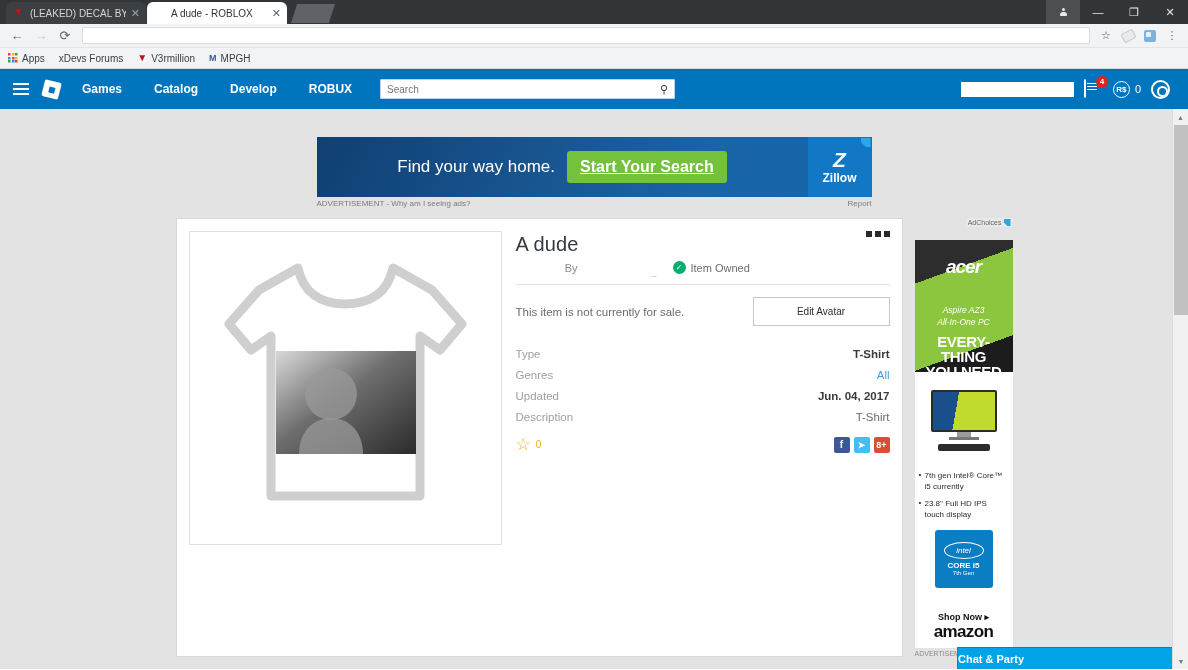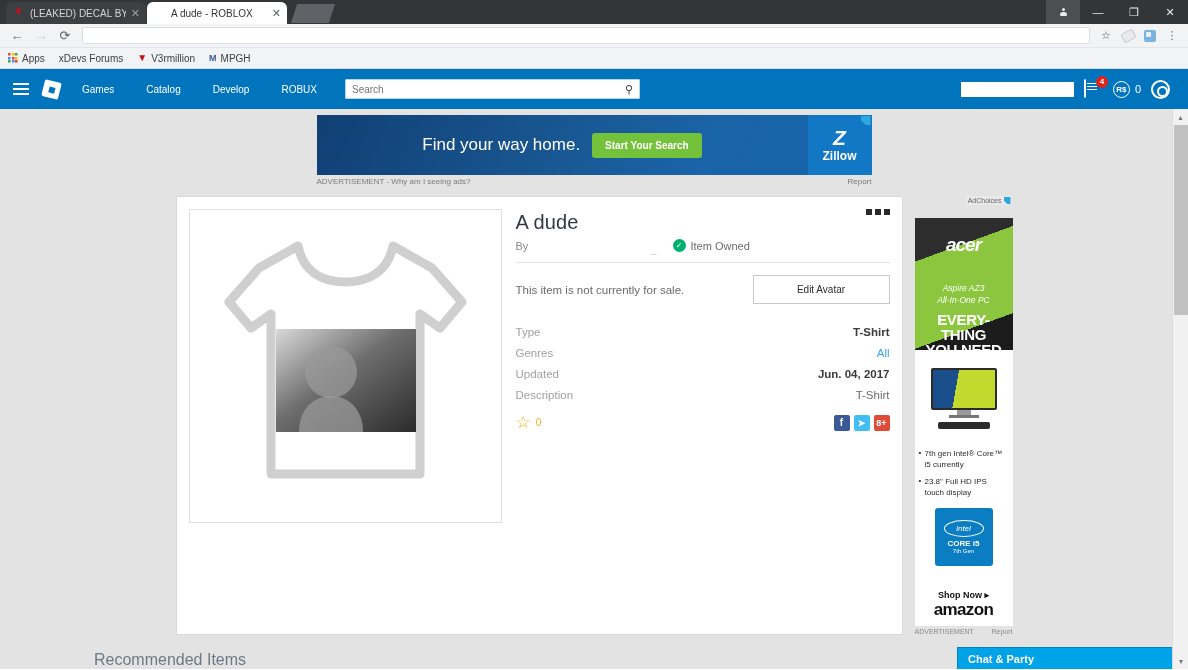--- a/index.html
+++ b/index.html
@@ -117,21 +117,21 @@
   .rbx-nav {
     height:40px; background:#0074bd; display:flex; align-items:center;
     padding-left:6px; position:relative;
   }
   .hamburger { width:30px;height:40px;display:flex;flex-direction:column;justify-content:center;
                align-items:center; gap:3px; }
   .hamburger span{display:block;width:16px;height:2px;background:#fff;}
   .rbx-logo { width:30px;height:40px;display:flex;align-items:center;justify-content:center;}
   .rbx-logo-shape{width:17px;height:17px;background:#fff;transform:rotate(14deg);border-radius:2px;position:relative;}
   .rbx-logo-shape::after{content:"";position:absolute;left:5.5px;top:5.5px;width:6px;height:6px;background:#0074bd;}
-  .navlink { color:#fff; font-size:10px; font-weight:normal; padding:0 16px; white-space:nowrap; }
+  .navlink { color:#fff; font-size:12px; font-weight:bold; padding:0 16px; white-space:nowrap; }
   .searchbox {
     width:295px;height:20px;background:#fff;border:1px solid #b8d4e8;border-radius:1px;
     display:flex;align-items:center;padding:0 6px; margin-left:12px; position:relative;
   }
   .searchbox input{
     border:0;outline:0;flex:1;font-size:10px;color:#8e8e8e;font-family:"Liberation Sans",sans-serif;
     background:transparent;
   }
   .search-icon{font-size:11px;color:#444;}
   .nav-right { position:absolute; right:18px; top:0; height:40px; display:flex; align-items:center; gap:10px; }
@@ -151,28 +151,28 @@
   }
   .robux-wrap{display:flex;align-items:center;gap:5px;color:#fff;font-size:11px;}
   .robux-coin{
     width:17px;height:17px;border:1.6px solid #fff;border-radius:50%;
     display:flex;align-items:center;justify-content:center;font-size:8px;font-weight:bold;
   }
   .gear { width:19px;height:19px;border:2px solid #fff;border-radius:50%;position:relative;}
   .gear::after{content:"";position:absolute;left:4px;top:4px;width:7px;height:7px;border:2px solid #fff;border-radius:50%;}
 
   
-  .banner-wrap{ width:555px; margin:6px auto 0; }
+  .banner-wrap{ width:555px; margin:28px auto 0; }
   .banner {
     height:60px; display:flex; position:relative;
     background: linear-gradient(115deg,#103f73 0%, #18558f 40%, #1a64a8 70%, #1565aa 100%);
   }
   .banner-left{flex:1;display:flex;align-items:center;justify-content:center;gap:12px;}
   .banner-text{color:#fff;font-size:17px;}
-  .banner-cta{background:#74c13c;color:#fff;font-size:10px;font-weight:bold;border-radius:3px;padding:7px 13px;}
+  .banner-cta{background:#74c13c;color:#fff;font-size:16px;font-weight:bold;border-radius:3px;padding:7px 13px;text-decoration:underline;}
   .banner-right{
     width:64px;background:#1277c4;display:flex;flex-direction:column;align-items:center;justify-content:center;gap:1px;
   }
   .zillow-mark{color:#fff;font-size:21px;font-weight:bold;font-style:italic;line-height:1;}
   .zillow-word{color:#fff;font-size:12px;font-weight:bold;}
   .adchoice-tri{
     position:absolute; right:1px; top:1px; width:10px;height:9px;
     background:#2ca7e0; clip-path: polygon(0 0, 100% 0, 100% 100%, 55% 100%, 0 45%);
   }
   .banner-foot{
@@ -187,21 +187,21 @@
   }
   .thumb-box{
     width:313px;height:314px;border:1px solid #e0e0e0;display:flex;align-items:center;justify-content:center;
     flex:0 0 313px; background:#fff;
   }
   .tshirt-svg{ width:285px;height:285px; }
   .detail-col{ flex:1; padding-top:2px; position:relative; }
   .kebab{ position:absolute; right:0; top:0; display:flex; gap:3px; }
   .kebab i{ display:block; width:6px;height:6px;background:#2a2a2a; }
   .item-title{ font-size:20px;color:#343a40;font-weight:normal; letter-spacing:.1px;}
-  .byrow{ display:flex; align-items:center; margin-top:5px; font-size:11px; color:#8a8a8a; }
+  .byrow{ display:flex; align-items:center; margin-top:5px; font-size:11px; color:#8a8a8a;text-align:right; }
   .by-label{ width:62px; }
   .by-blank{ width:85px;height:12px;background:#fff; position:relative;}
   .by-blank::after{content:"_";position:absolute;right:6px;bottom:-3px;color:#b9cfe3;font-size:10px;}
   .owned{ display:flex;align-items:center;gap:5px; color:#6b6b6b; font-size:11px; margin-left:10px;}
   .owned-check{
     width:13px;height:13px;border-radius:50%;background:#00b06f;color:#fff;font-size:8px;
     display:flex;align-items:center;justify-content:center;
   }
   .divider{ height:1px;background:#e3e3e3;margin:10px 0 12px; }
   .sale-row{ display:flex; align-items:flex-start; justify-content:space-between; }
@@ -284,21 +284,21 @@
            letter-spacing:-.6px;}
   .side-foot{ display:flex;justify-content:space-between;font-size:7px;color:#8a8a8a;padding-top:2px;}
 
   
   .recommended{ width:1004px; margin:16px auto 0; }
   .rec-title{ font-size:16px;color:#6b7a88;font-weight:normal;margin-left:2px; }
 
   
   .chatbar{
     position:absolute;right:6px;bottom:0;width:225px;height:22px;background:#00a2e8;
-    display:flex;align-items:center;padding:0 10px;color:#fff;font-size:11px;font-weight:bold;
+    display:flex;align-items:center;padding:0 0;color:#fff;font-size:11px;font-weight:bold;
     border:1px solid #0083bf; border-bottom:0;
   }
   .chat-chevron{ position:absolute; right:-15px; bottom:4px; color:#7b7b7b; font-size:9px;}
 
   
   .pscroll{
     position:absolute;right:0;top:40px;width:16px;height:560px;background:#f1f1f1;
     border-left:1px solid #dcdcdc;
   }
   .pscroll .arrow-up, .pscroll .arrow-dn{

